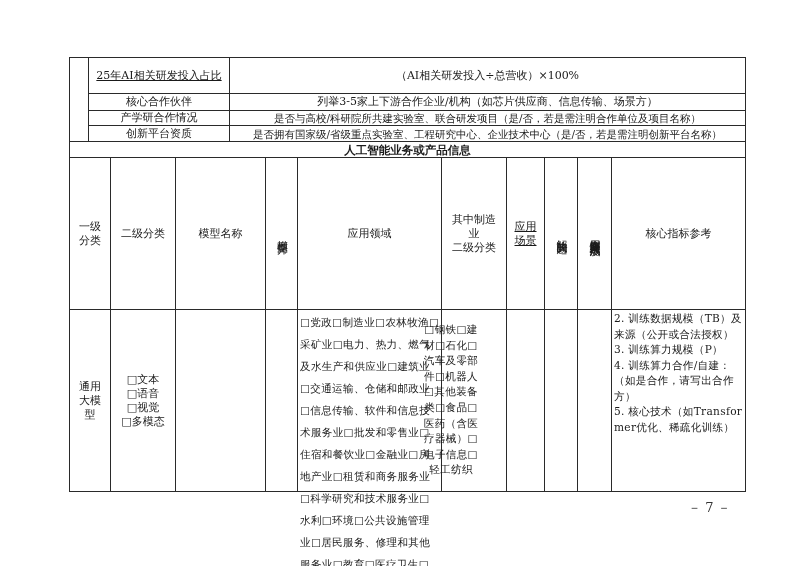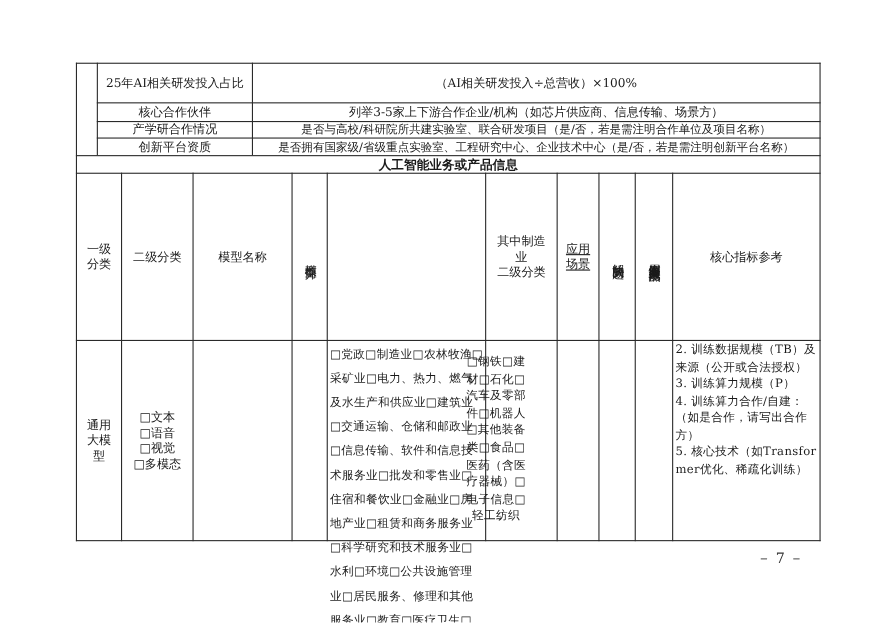--- a/index.html
+++ b/index.html
@@ -43,21 +43,21 @@
   <div class="vl" style="left:110px; top:157px; height:335px;"></div>
   <div class="vl" style="left:175px; top:157px; height:335px;"></div>
   <div class="vl" style="left:265px; top:157px; height:335px;"></div>
   <div class="vl" style="left:297px; top:157px; height:335px;"></div>
   <div class="vl" style="left:441px; top:157px; height:335px;"></div>
   <div class="vl" style="left:506px; top:157px; height:335px;"></div>
   <div class="vl" style="left:544px; top:157px; height:335px;"></div>
   <div class="vl" style="left:577px; top:157px; height:335px;"></div>
   <div class="vl" style="left:611px; top:157px; height:335px;"></div>
 
-  <div class="cell" style="left:89px; top:58px; width:140px; height:35px; padding:0 4px;">
+  <div class="cell" style="left:89px; top:58px; width:140px; height:35px; padding:0 4px;text-decoration:underline;">
     <span>25年AI相关研发投入占比</span>
   </div>
   <div class="cell" style="left:230px; top:58px; width:515px; height:35px;">
     <span>（AI相关研发投入÷总营收）×100%</span>
   </div>
 
   <div class="cell" style="left:89px; top:94px; width:140px; height:16px;">
     <span>核心合作伙伴</span>
   </div>
   <div class="cell" style="left:230px; top:94px; width:515px; height:16px;">
@@ -87,20 +87,23 @@
 分类</span>
   </div>
   <div class="cell sans" style="left:111px; top:158px; width:64px; height:151px;">
     <span>二级分类</span>
   </div>
   <div class="cell sans" style="left:176px; top:158px; width:89px; height:151px;">
     <span>模型名称</span>
   </div>
   <div class="cell sans" style="left:266px; top:158px; width:31px; height:151px;">
     <span class="vtext">模型简介</span>
+  </div>
+  <div class="cell sans" style="left:298px; top:158px; width:143px; height:151px;">
+    <span>应用领域</span>
   </div>
   <div class="cell sans" style="left:442px; top:158px; width:64px; height:151px; white-space:pre-line;">
     <span>其中制造
 业
 二级分类</span>
   </div>
   <div class="cell sans" style="left:507px; top:158px; width:37px; height:151px; white-space:pre-line;text-decoration:underline;">
     <span>应用
 场景</span>
   </div>

